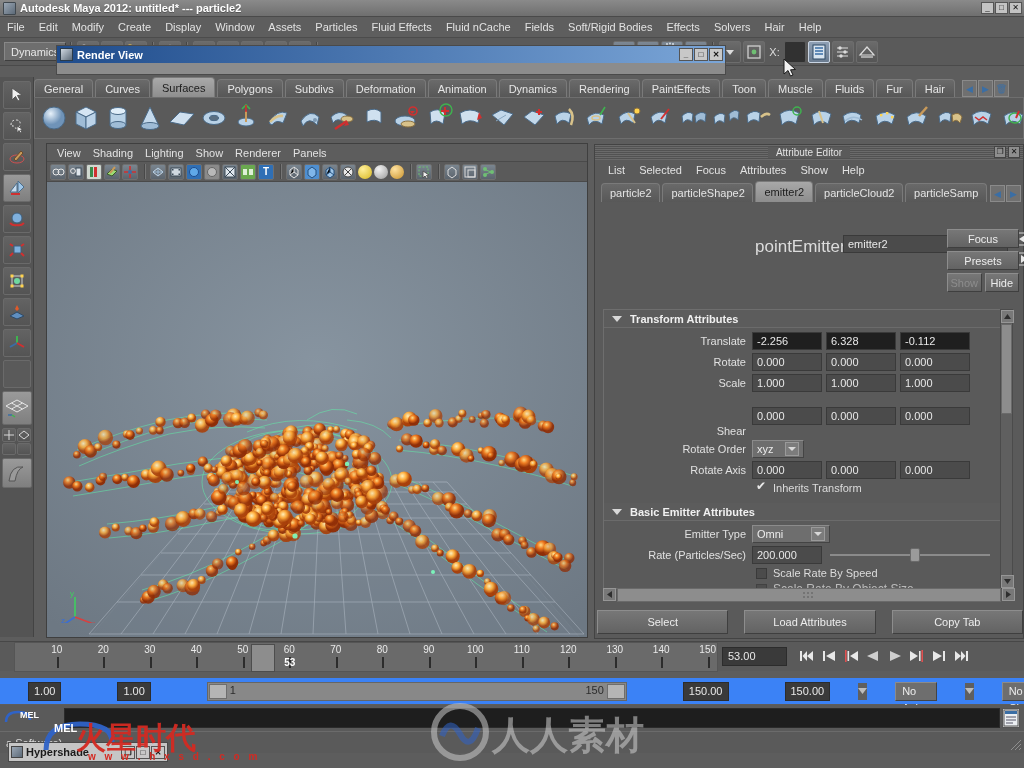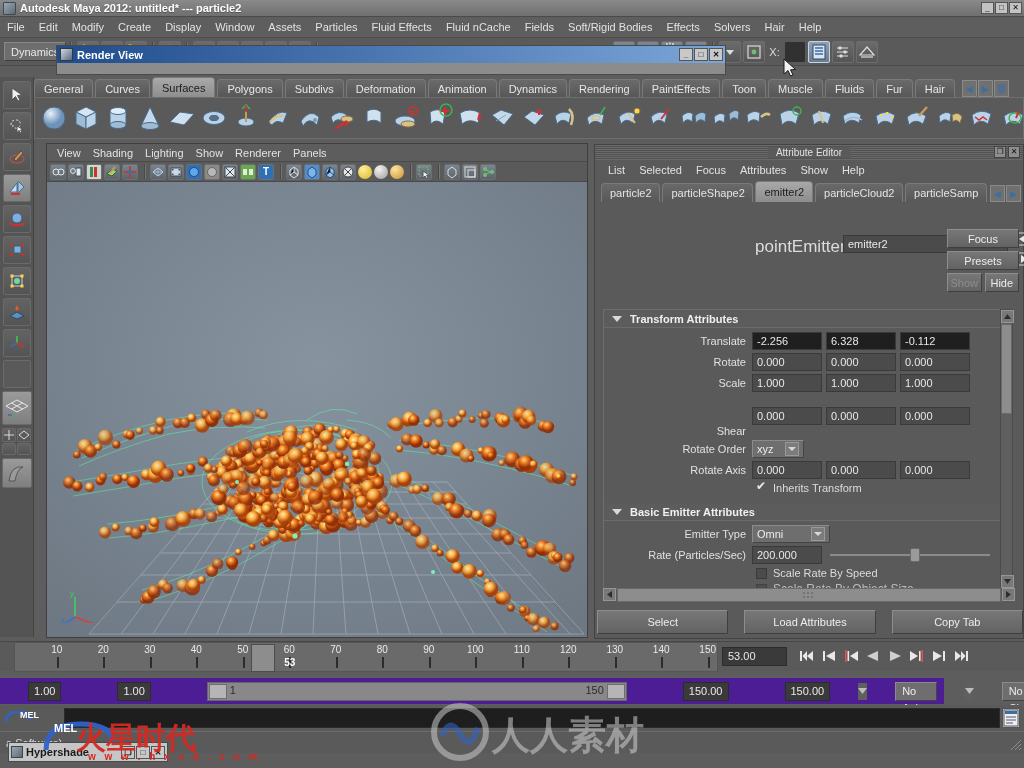--- a/index.html
+++ b/index.html
@@ -199,21 +199,21 @@
   .tl-tick{ position:absolute; top:14px; width:2px;height:11px;background:#2c2c2c;}
   .tl-num{ position:absolute; top:1px; font-size:10px;color:#e9e9e9; transform:translateX(-50%);}
   .tl-cursor{ position:absolute; top:1px; width:24px;height:28px; background:#8d8d8d;border:1px solid #4d4d4d;}
   .tl-cursor b{ position:absolute;left:0;top:12px;width:24px;text-align:center;font-size:10px;color:#fff;margin-left:26px;}
   .tl-field{ position:absolute; top:5px; width:65px;height:19px;background:#3a3a3a;border:1px solid #2c2c2c;
     color:#e8e8e8;font-size:11px;line-height:17px;padding-left:5px;}
   .tlbtn{ width:20px;height:22px;margin-left:2px;display:flex;align-items:center;justify-content:center;}
 
   
   .rangebar{
-    position:absolute;left:0;top:678px;width:944px;height:26px;background:#4c1d95;
+    position:absolute;left:0;top:678px;width:1024px;height:26px;background:#3b82f6;
     display:flex;align-items:center;gap:28px;
   }
   .rb-field{ height:19px;background:#3a3a3a;border:1px solid #2c2c2c;color:#e8e8e8;font-size:11px;
     line-height:17px;padding:0 5px;}
   .rb-range{ position:relative;height:19px;background:#888;border:1px solid #666; flex:0 0 auto;}
   .rb-grip{ position:absolute;top:1px;width:18px;height:15px;background:#b5b5b5;border:1px solid #6e6e6e;}
   .rb-drop{ width:15px;height:17px;background:#5f5f5f;display:flex;align-items:center;justify-content:center;}
   .rb-sel{ height:19px;background:#6e6e6e;border:1px solid #8b8b8b;border-right-color:#444;border-bottom-color:#444;
     font-size:11px;line-height:17px;padding:0 6px;color:#ececec;}
 

